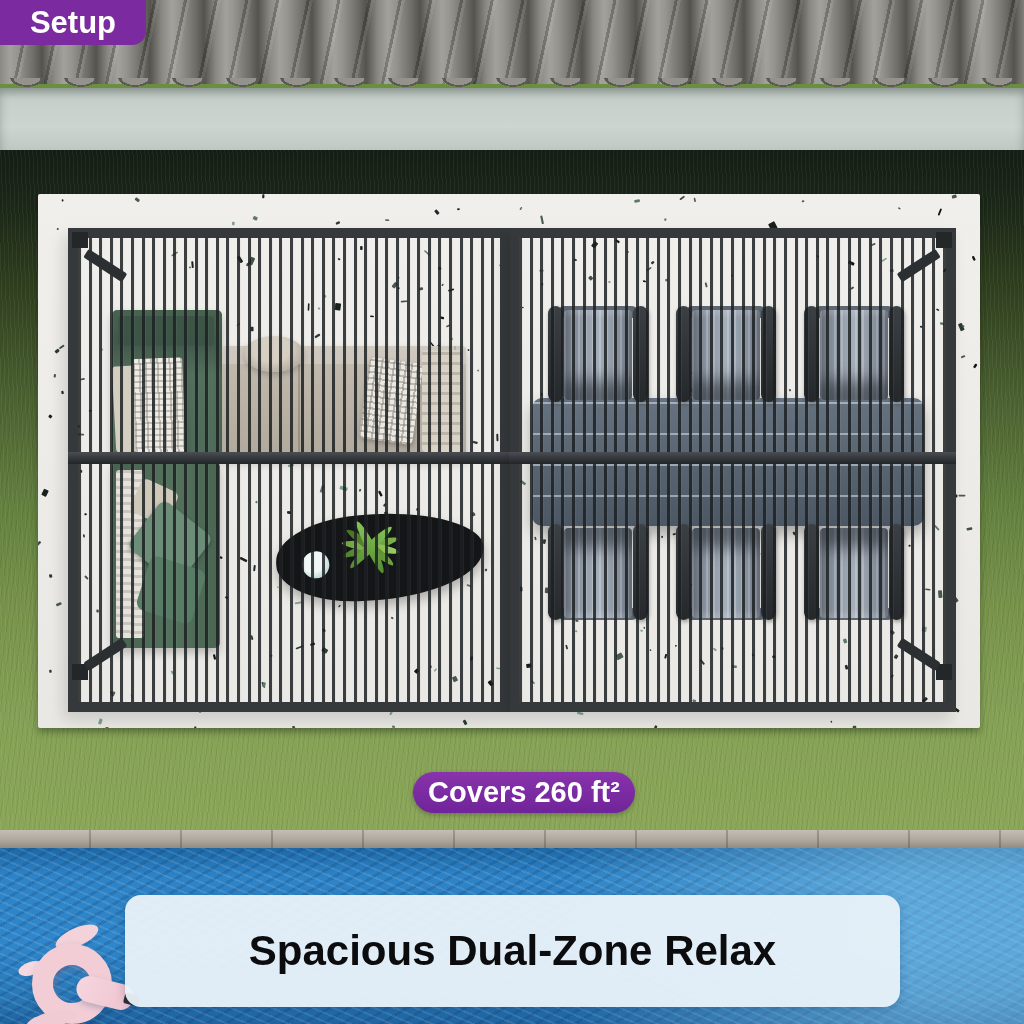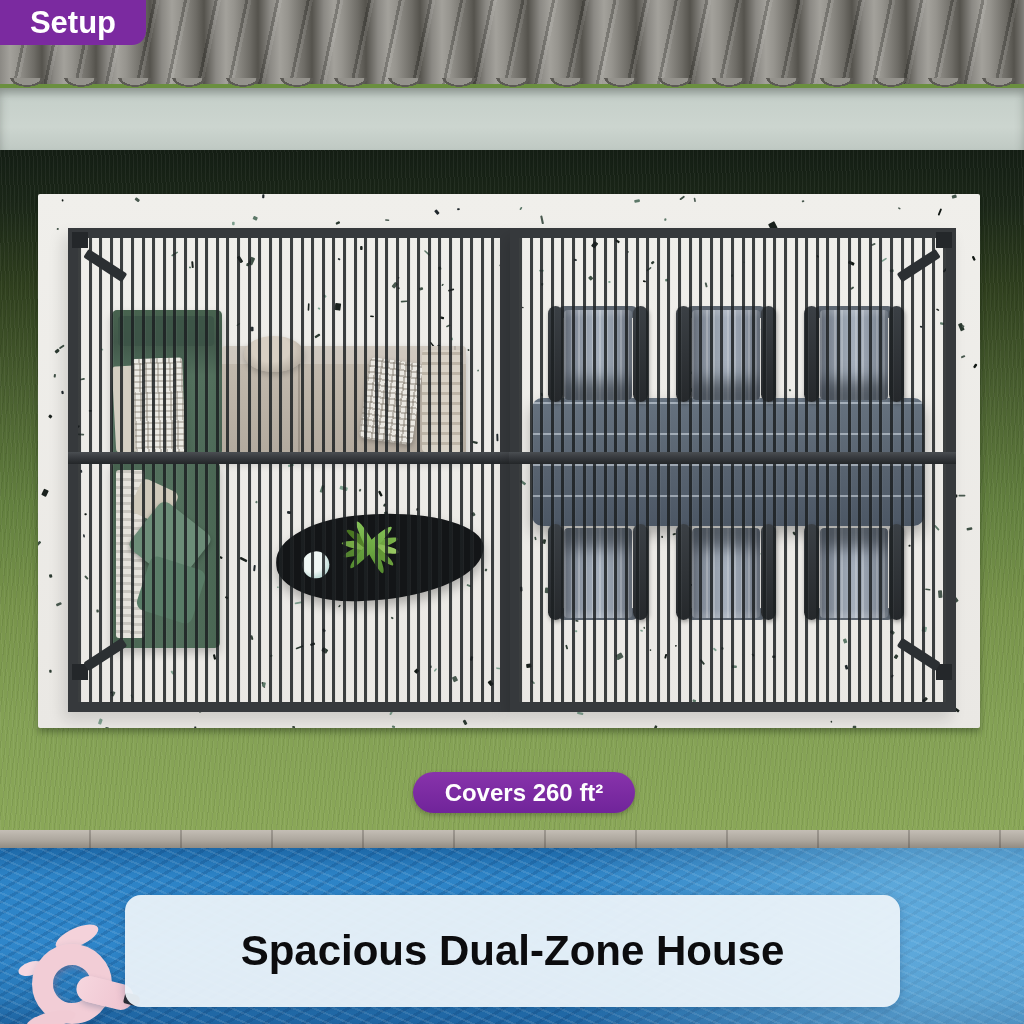--- a/index.html
+++ b/index.html
@@ -136,21 +136,21 @@
   .brace.tr{left:892px;top:248px;transform:rotate(-33deg);transform-origin:100% 50%;}
   .brace.bl{left:86px;top:662px;transform:rotate(-33deg);transform-origin:0 50%;}
   .brace.br{left:892px;top:662px;transform:rotate(33deg);transform-origin:100% 50%;}
 
   
   .house-badge{left:0;top:0;width:146px;height:45px;z-index:20;background:#7b2aa0;
     border-radius:0 0 14px 0;display:flex;align-items:center;justify-content:center;
     color:#fff;font-weight:bold;font-size:31px;}
   .covers-badge{left:413px;top:772px;width:222px;height:41px;z-index:20;
     background:linear-gradient(180deg,#8833ab,#70249a);border-radius:21px;
-    display:flex;align-items:center;justify-content:center;color:#fff;font-weight:bold;font-size:24px;
+    display:flex;align-items:center;justify-content:center;color:#fff;font-weight:bold;font-size:29px;
     box-shadow:0 2px 5px rgba(0,0,0,.25);}
   .info-card{left:125px;top:895px;width:775px;height:112px;z-index:20;
     background:rgba(234,242,249,.95);border-radius:16px;
     display:flex;flex-direction:column;align-items:center;justify-content:center;gap:7px;
     box-shadow:0 2px 10px rgba(10,40,80,.25);}
   .info-card .title{position:static;font-size:42px;font-weight:bold;color:#0c0c0e;line-height:1;}
   .info-card .subtitle{position:static;font-size:23px;color:#101012;line-height:1;}
 
   
   .float{left:18px;top:928px;width:122px;height:96px;z-index:15;}
@@ -651,15 +651,15 @@
     <div class="fin"></div>
   </div>
 
   <div class="house-badge">
     <span style="position:static">Setup</span>
   </div>
   <div class="covers-badge">
     <span style="position:static">Covers 260 ft²</span>
   </div>
   <div class="info-card">
-    <div class="title">Spacious Dual-Zone House</div>
+    <div class="title">Spacious Dual-Zone Relax</div>
   </div>
 </div>
 
 </body></html>

